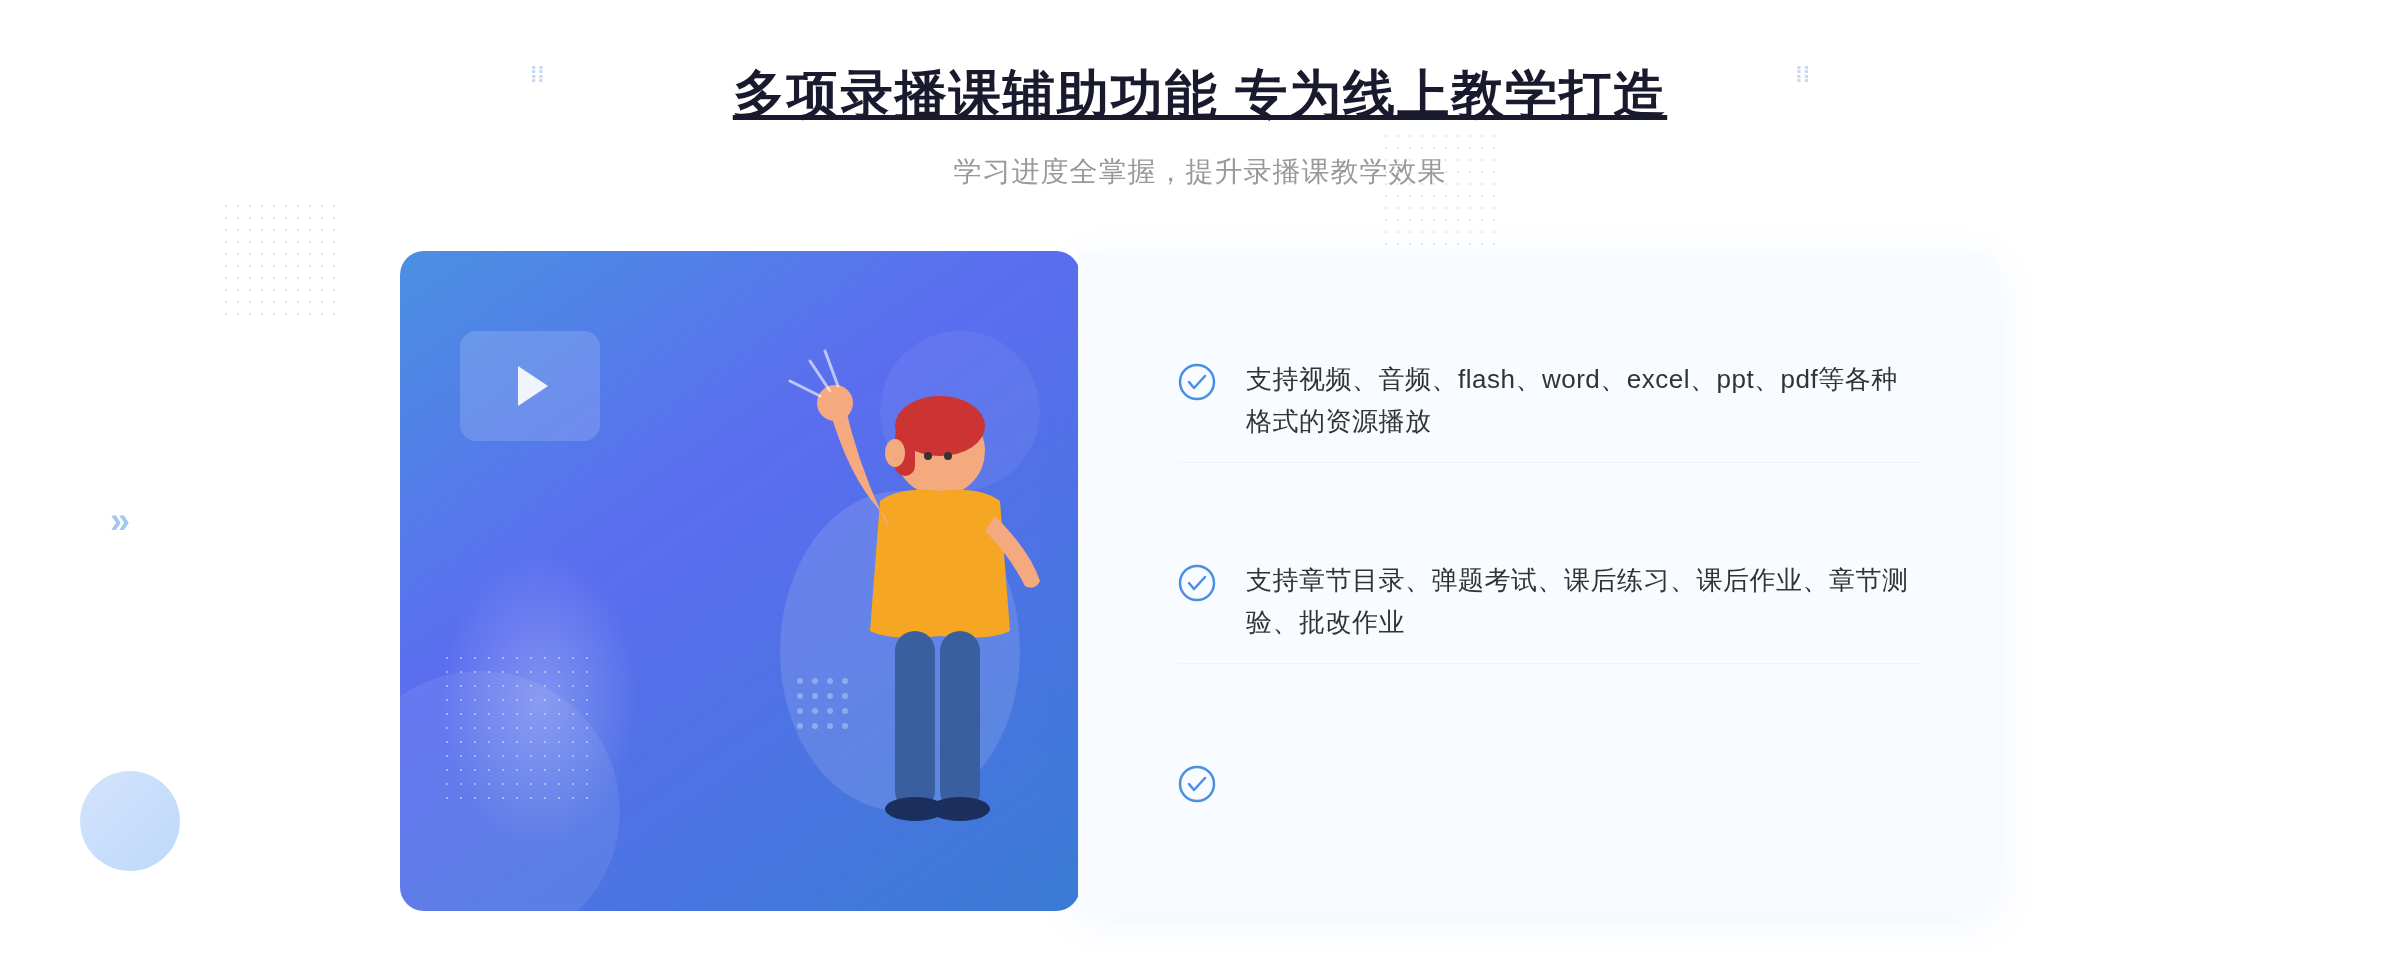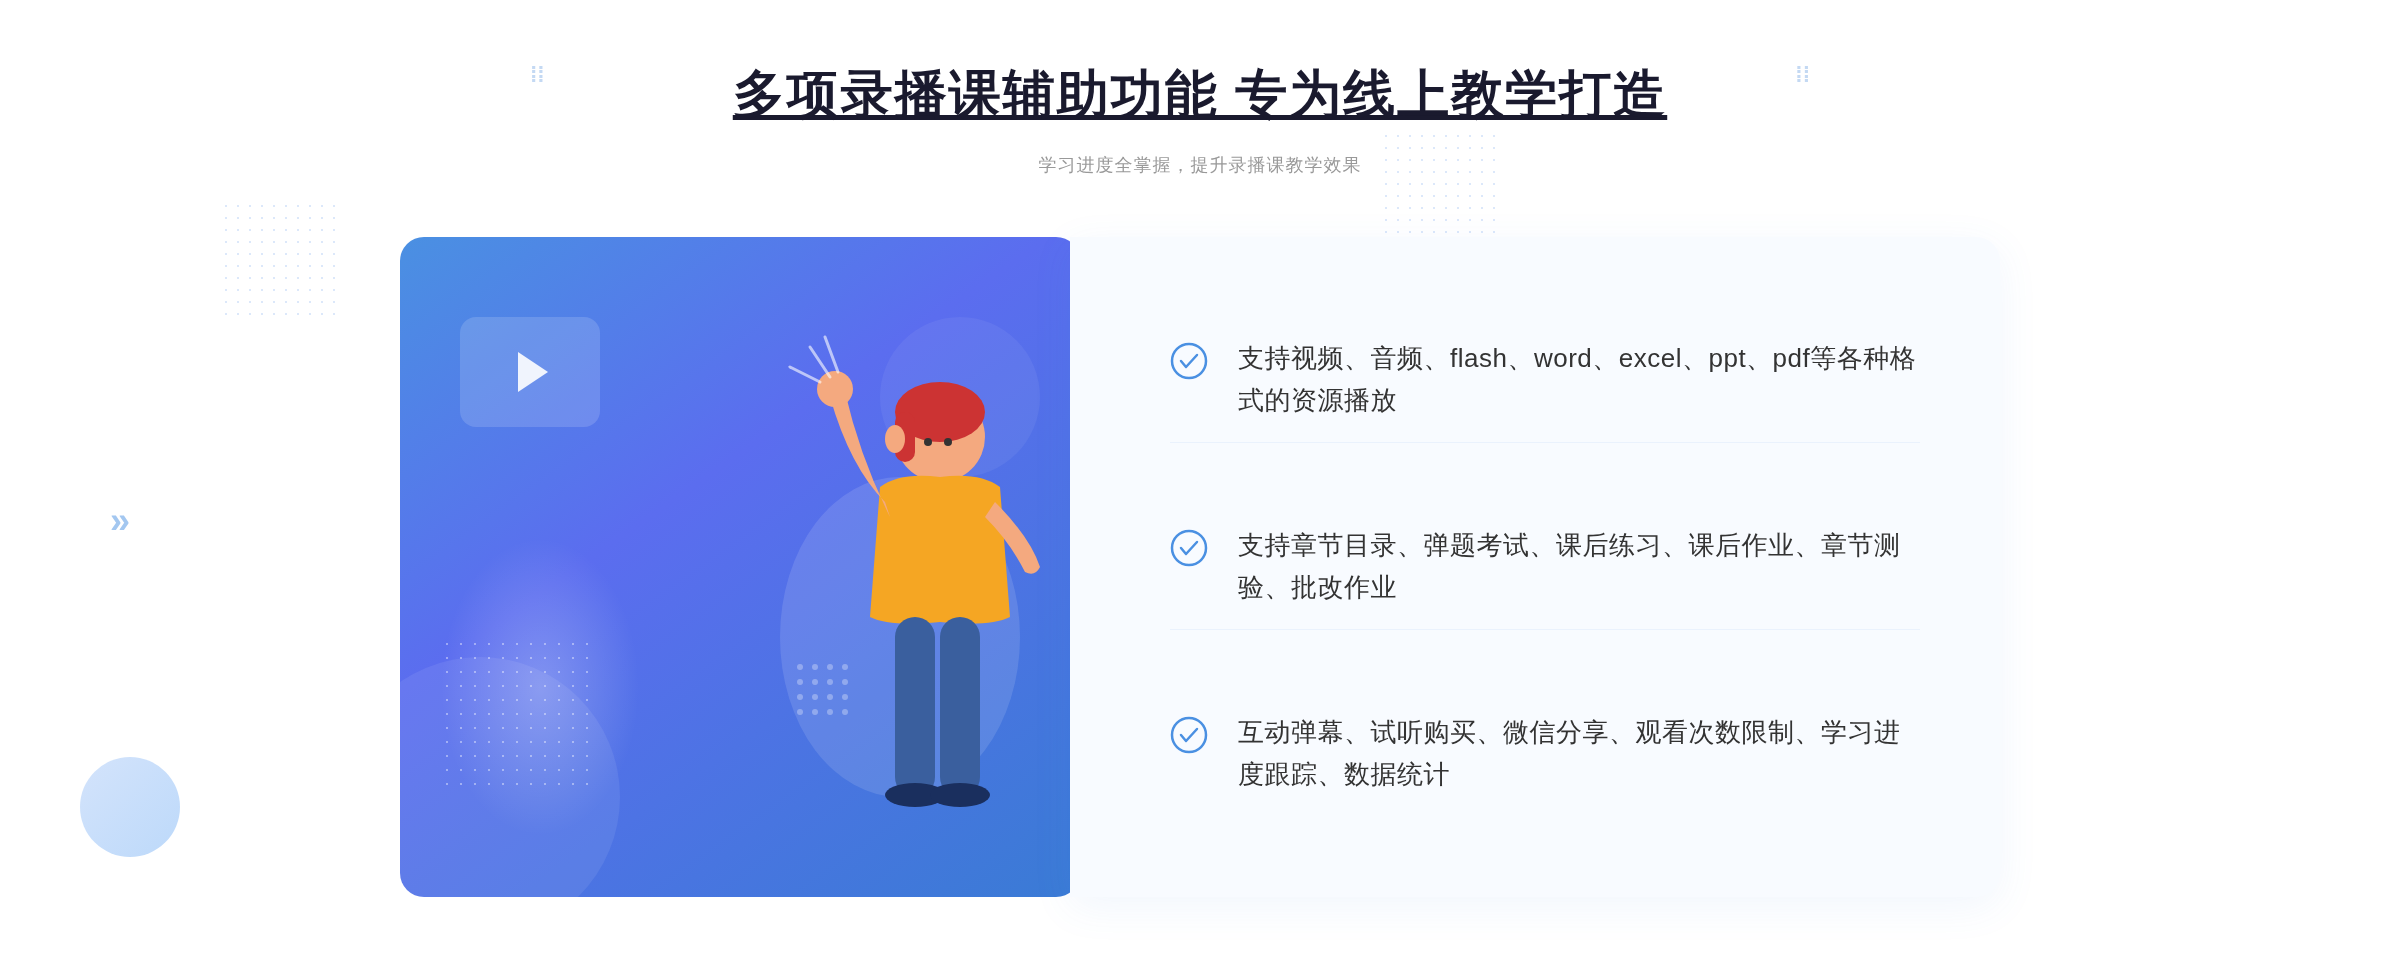--- a/index.html
+++ b/index.html
@@ -85,33 +85,33 @@
     .main-title {
       font-size: 52px;
       font-weight: 700;
       color: #1a1a2e;
       letter-spacing: 2px;
       margin-bottom: 18px;
       text-decoration: underline;
     }
 
     .sub-title {
-      font-size: 18px;
+      font-size: 28px;
       color: #999999;
       font-weight: 400;
       letter-spacing: 1px;
       margin-top: 23px;
     }
 
     
     .content-area {
       display: flex;
       align-items: flex-start;
       width: 1600px;
-      gap: 0;
+      gap: 8px;
     }
 
     
     .image-card {
       width: 680px;
       height: 660px;
       background: linear-gradient(145deg, #4a90e2 0%, #5b6def 40%, #3a7bd5 100%);
       border-radius: 24px;
       position: relative;
       overflow: visible;
@@ -415,20 +415,19 @@
       </div>
 
 
       <div class="feature-item">
         <div class="check-icon">
           <svg viewBox="0 0 38 38" fill="none" xmlns="http://www.w3.org/2000/svg">
             <circle cx="19" cy="19" r="17" stroke="#4a90e2" stroke-width="2.5"></circle>
             <polyline points="11,19 16,25 27,13" stroke="#4a90e2" stroke-width="2.5" stroke-linecap="round" stroke-linejoin="round"></polyline>
           </svg>
         </div>
-        <span class="feature-text">互动弹幕、试听购买、微信分享、观看次数限制、学习进度跟踪、数据统计</span>
       </div>
 
     </div>
 
   </div>
 
 </div>
 
 </body></html>

